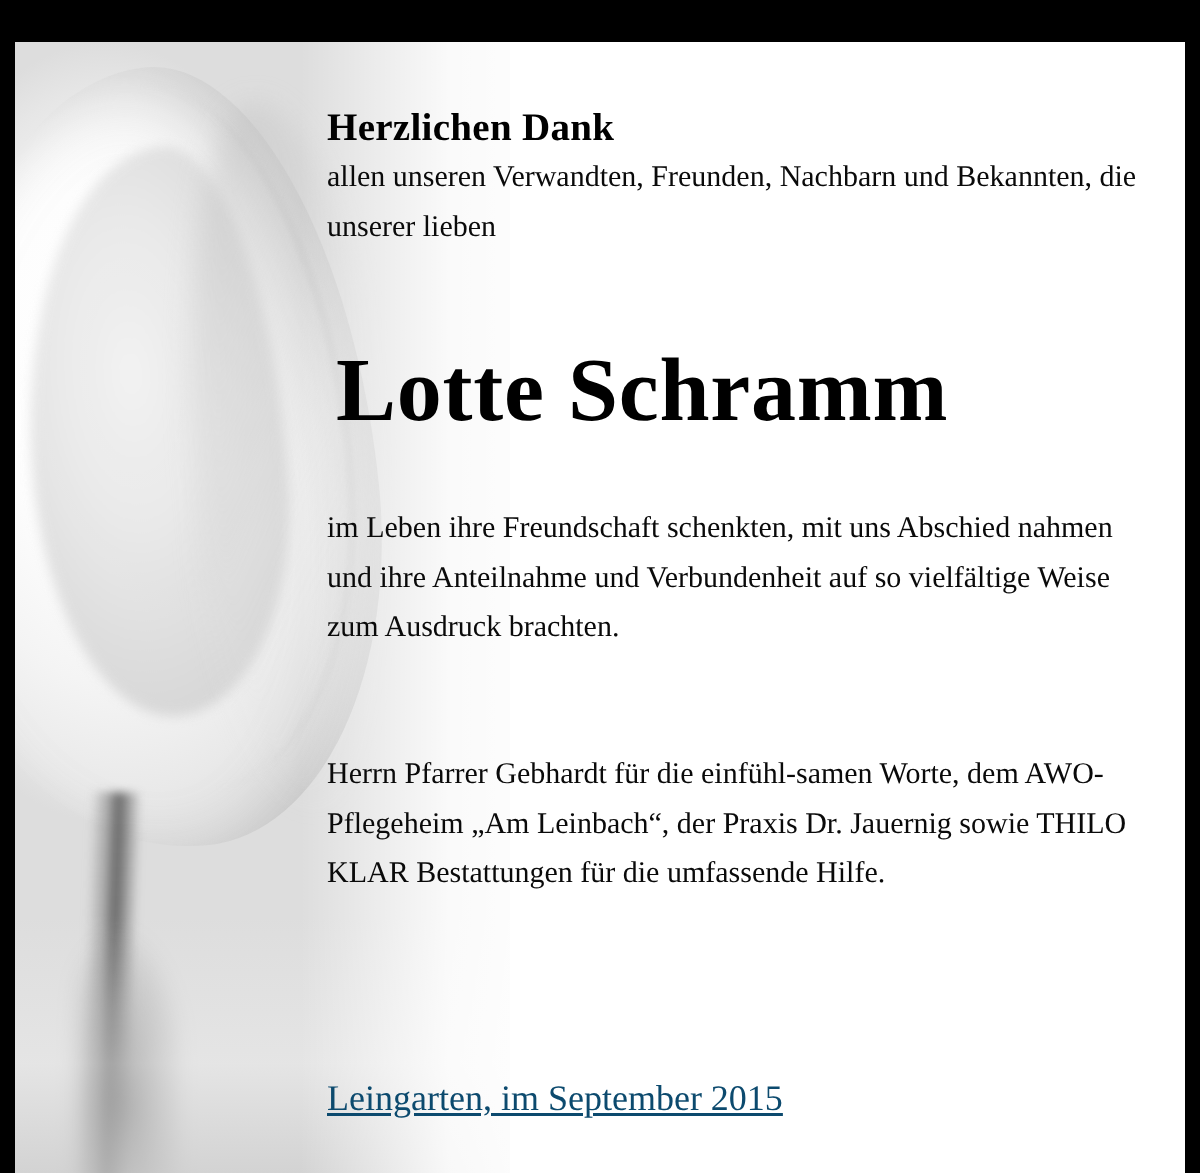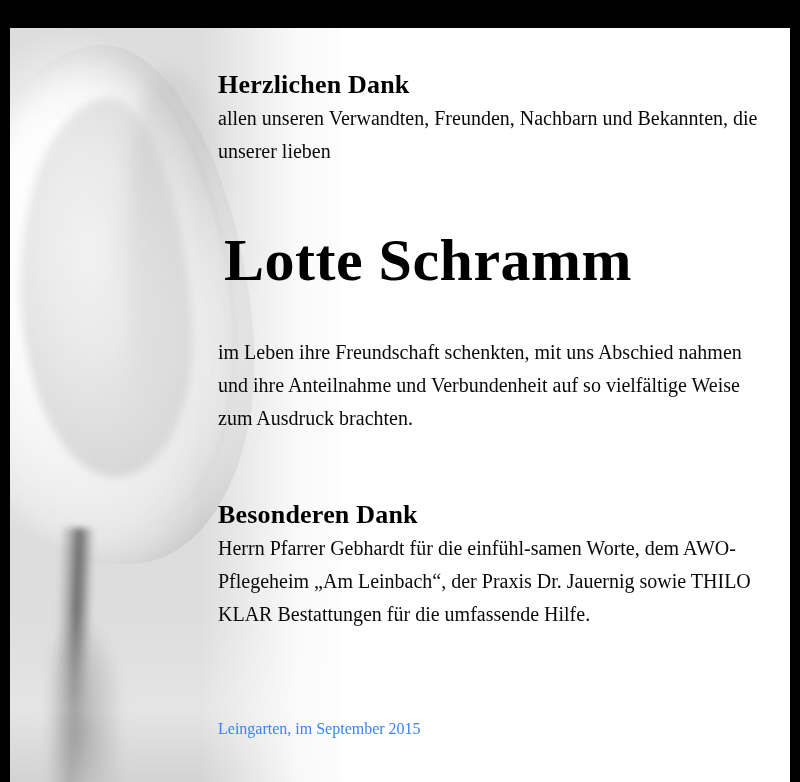--- a/index.html
+++ b/index.html
@@ -140,22 +140,23 @@
     color: #0a0a0a;
   }
   .name {
     font-size: 60px;
     font-weight: bold;
     color: #000000;
     letter-spacing: .5px;
     white-space: nowrap;
   }
   .place {
-    font-size: 16px;
-    color: #3b82f6;
+    font-size: 24px;
+    color: #0c4a6e;
+    text-decoration: underline;
   }
 
   #b-thanks   { left: 8px;  top: 42px;  width: 540px; }
   #b-name     { left: 14px; top: 198px; width: 540px; }
   #b-body     { left: 8px;  top: 308px; width: 552px; }
   #b-special  { left: 8px;  top: 472px; width: 540px; }
   #b-place    { left: 8px;  top: 692px; width: 540px; }
   .heading + .para { margin-top: 2px; }
 </style>
 </head>
@@ -184,21 +185,20 @@
 
       <div class="block" id="b-name">
         <div class="name">Lotte Schramm</div>
       </div>
 
       <div class="block" id="b-body">
         <div class="para">im Leben ihre Freundschaft schenkten, mit uns Abschied nahmen und ihre Anteilnahme und Verbundenheit auf so vielfältige Weise zum Ausdruck brachten.</div>
       </div>
 
       <div class="block" id="b-special">
-        <div class="heading">Besonderen Dank</div>
         <div class="para">Herrn Pfarrer Gebhardt für die einfühl-samen Worte, dem AWO-Pflegeheim „Am Leinbach“, der Praxis Dr. Jauernig sowie THILO KLAR Bestattungen für die umfassende Hilfe.</div>
       </div>
 
       <div class="block" id="b-place">
         <div class="place">Leingarten, im September 2015</div>
       </div>
 
     </div>
   </div>
 </div>

